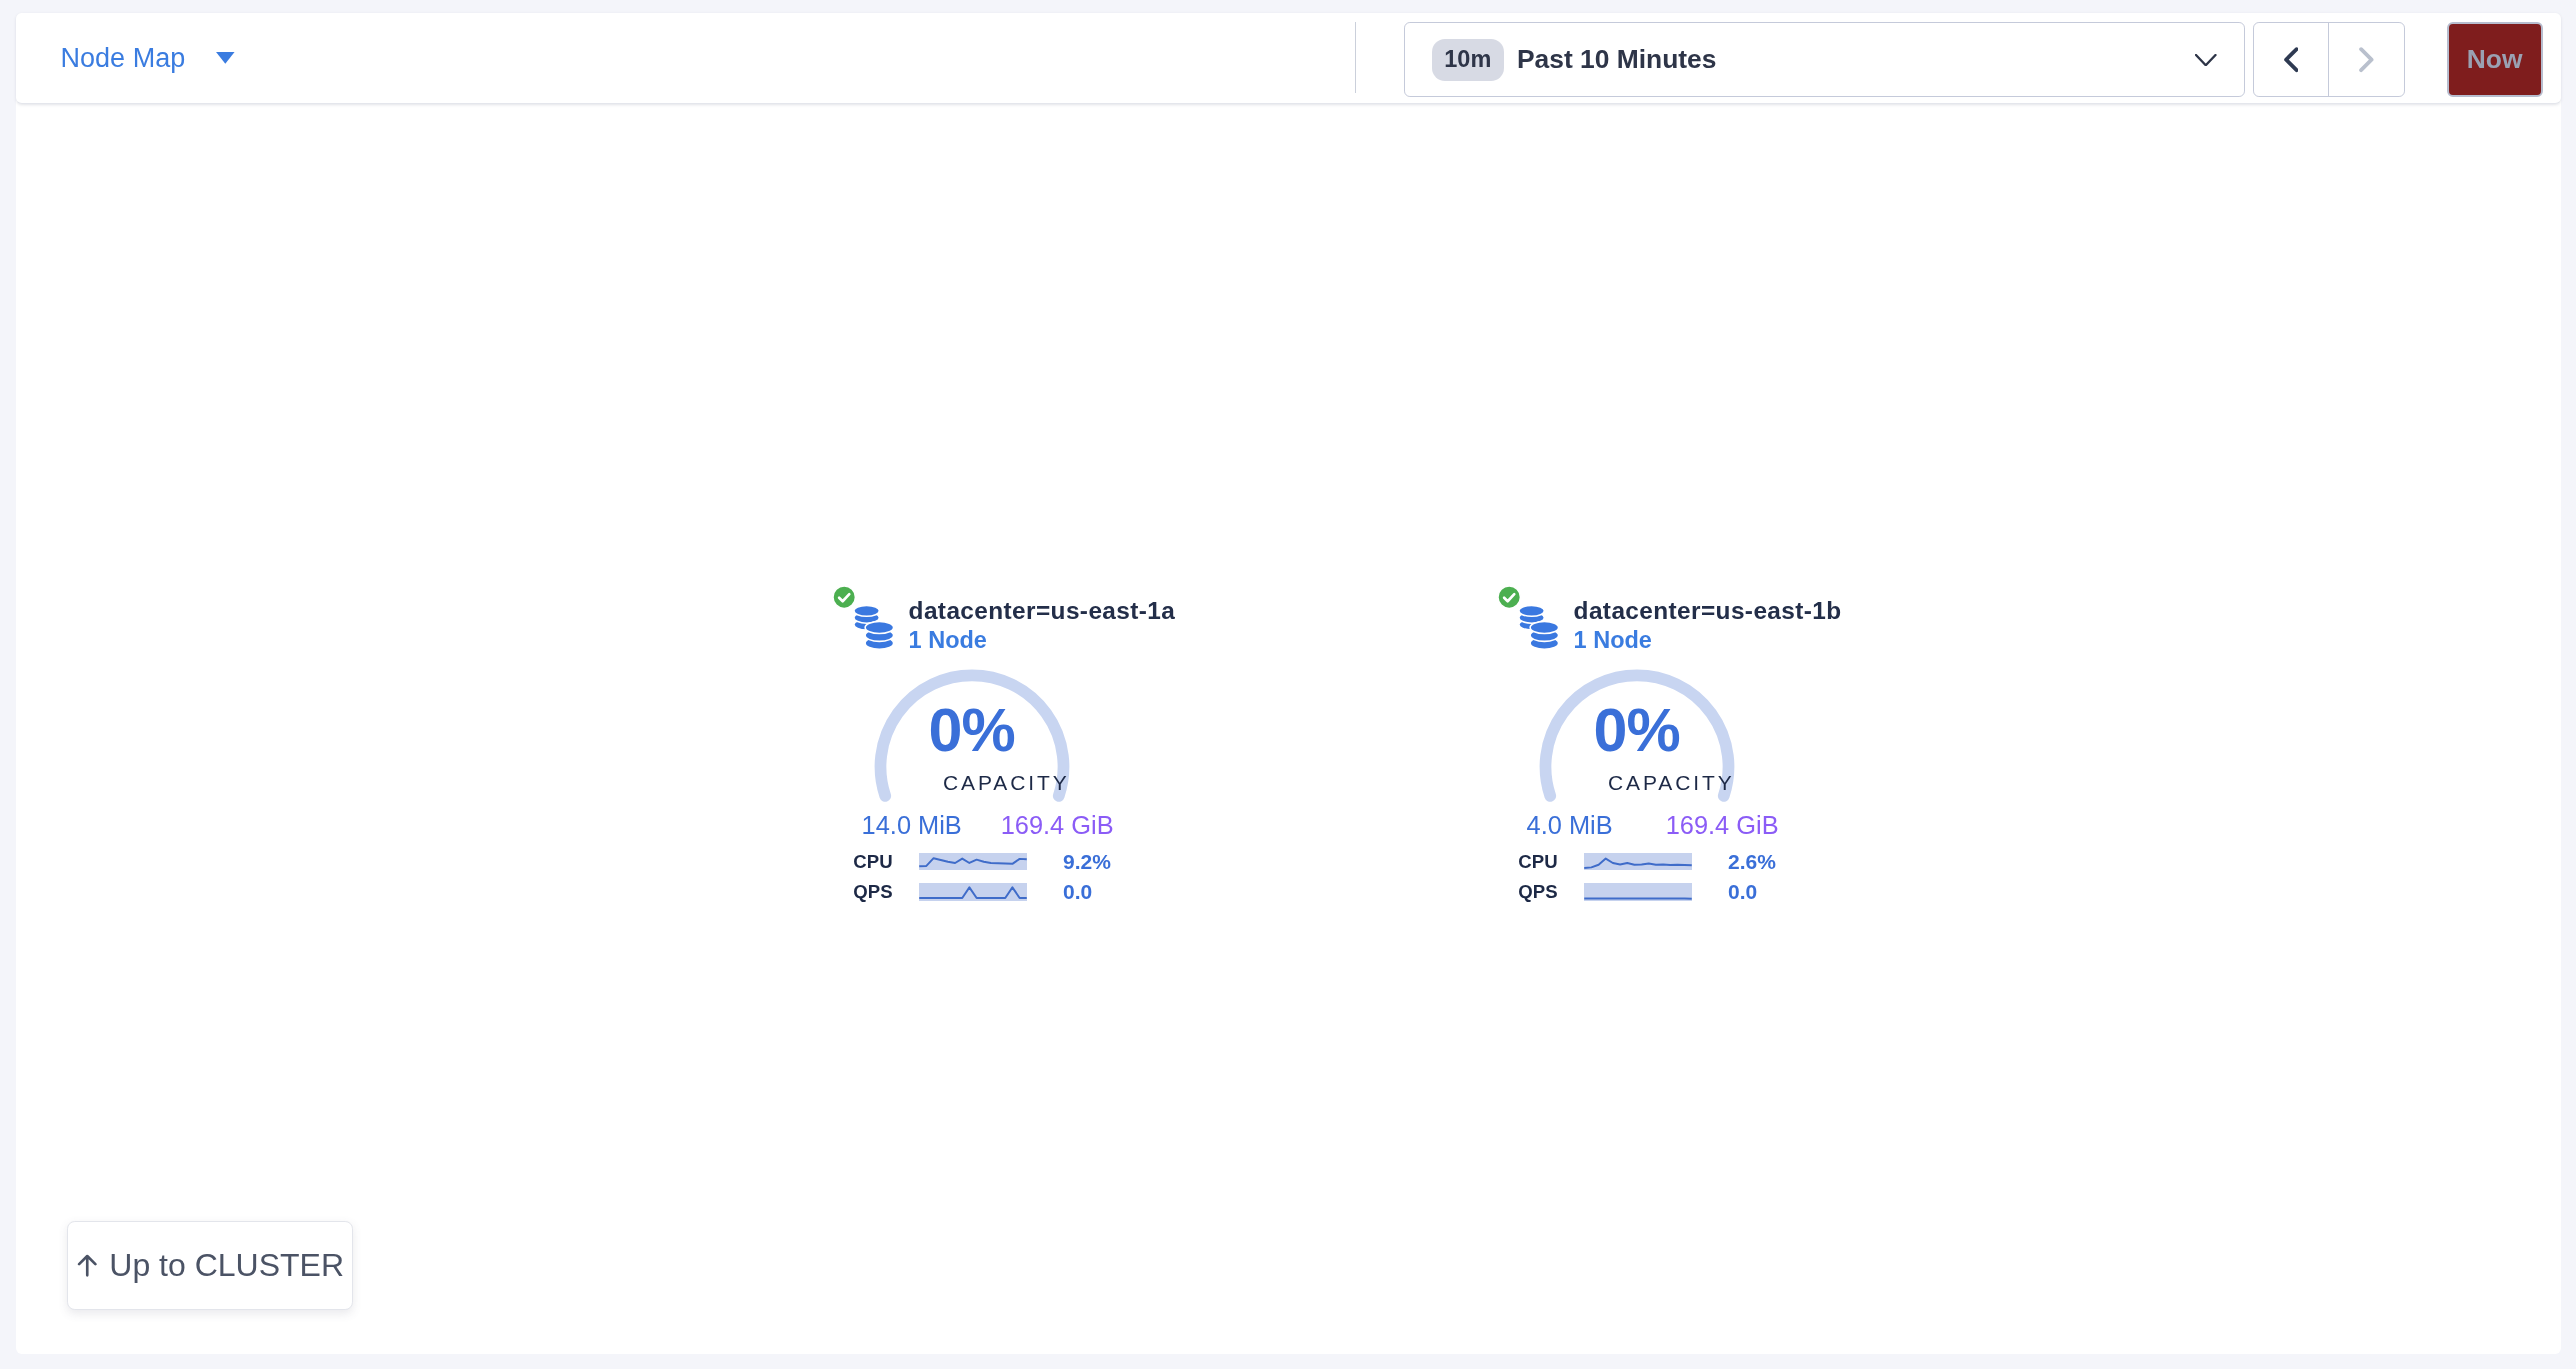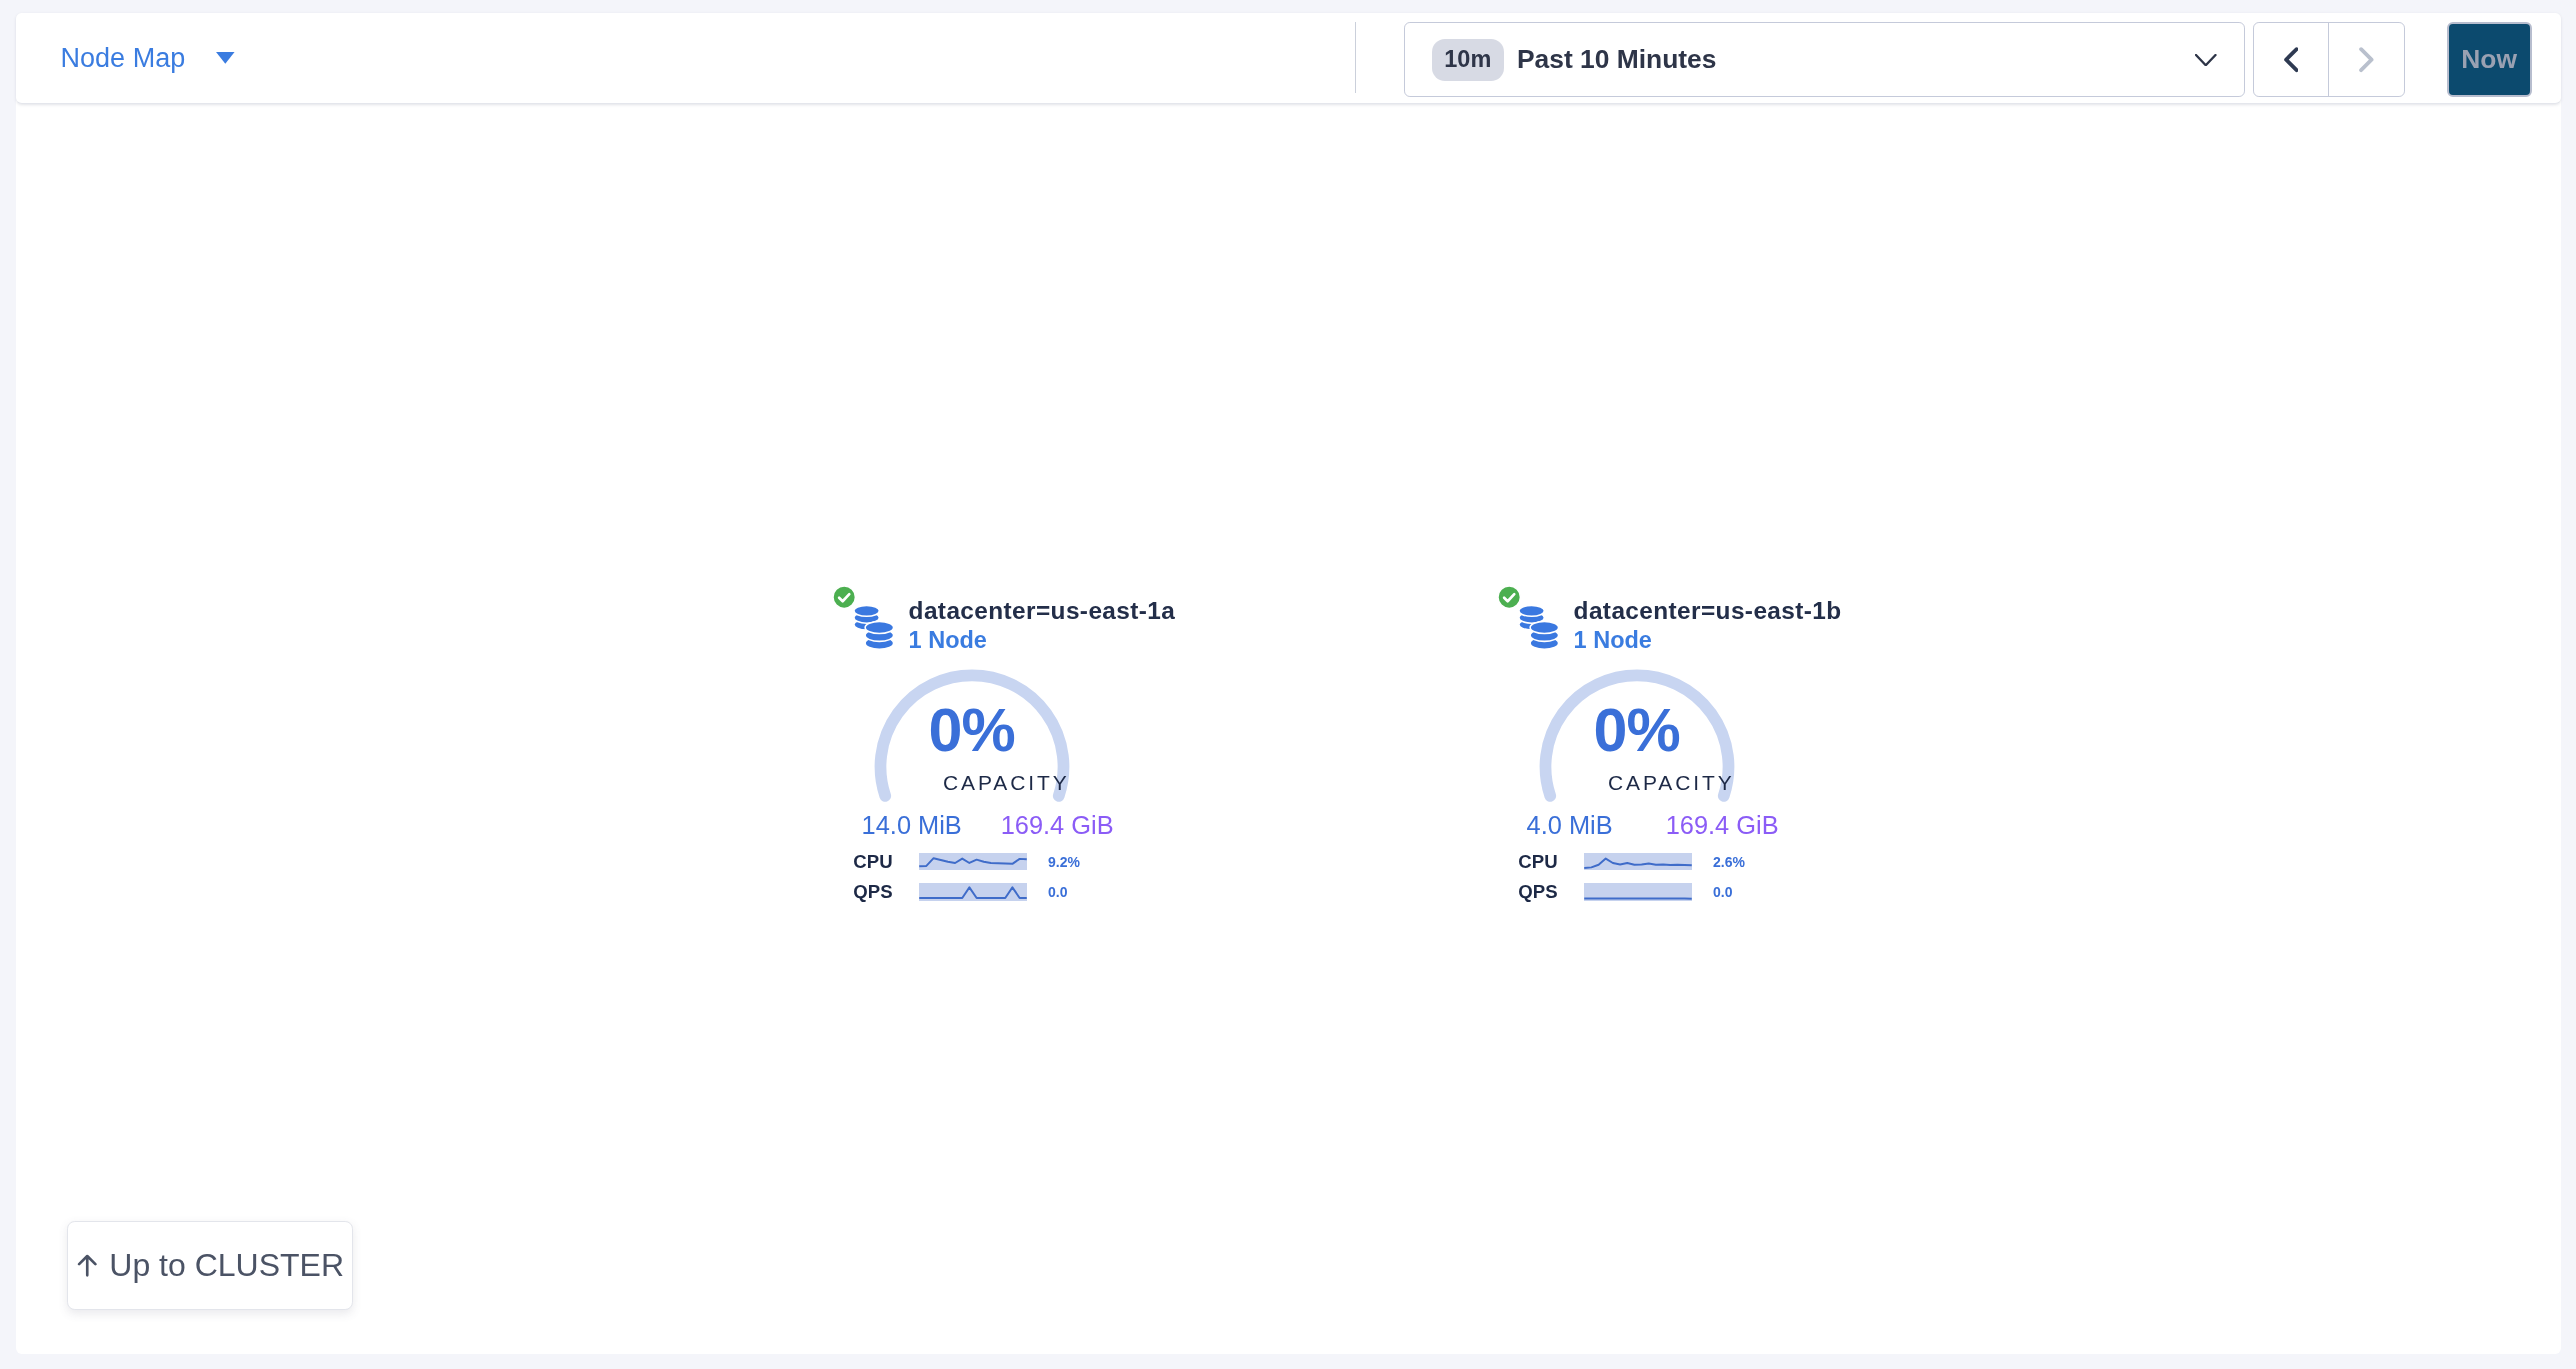--- a/index.html
+++ b/index.html
@@ -51,22 +51,22 @@
   .nav-group {
     position:absolute; left:2237px; top:9.8px; width:152px; height:75px;
     border:1px solid #c5cada; border-radius:5.9px; background:#fff;
     display:flex;
   }
   .nav-btn {
     flex:1; display:flex; align-items:center; justify-content:center; cursor:pointer;
   }
   .nav-btn.prev { border-right:1px solid #c5cada; }
   .now-btn {
-    position:absolute; left:2431px; top:9.8px; width:85px; height:75px;
-    border:2px solid #b7bdce; border-radius:5.9px; background:#0c4a6e;
+    position:absolute; left:2431px; top:9.8px; width:96px; height:75px;
+    border:2px solid #b7bdce; border-radius:5.9px; background:#7f1d1d;
     display:flex; align-items:center; justify-content:center;
     font-size:26.4px; font-weight:bold; color:#9aa1b2; cursor:pointer;text-align:right;
   }
   
   .dc-card {
     position:absolute; top:572px; width:430px;
     display:flex; flex-direction:column; align-items:center; cursor:pointer;
   }
   .dc-card.c1 { left:741px; }
   .dc-card.c2 { left:1406px; }
@@ -96,21 +96,21 @@
   .used  { color:#3a6fd8; }
   .total { color:#8b5cf6; }
   .metric-row {
     align-self:flex-start; margin-left:68px; height:19.6px;
     display:flex; align-items:center;
   }
   .metric-row.cpu { margin-top:12.7px; }
   .metric-row.qps { margin-top:10.8px; }
   .metric-label { width:68px; text-align:right; font-size:18.6px; font-weight:bold; color:#1d2946; }
   .spark { width:108px; height:17.6px; margin-left:26.4px; background:#c6d2ee; display:block; }
-  .metric-value { margin-left:21px; font-size:14px; font-weight:bold; color:#3a6fd8; }
+  .metric-value { margin-left:36px; font-size:21px; font-weight:bold; color:#3a6fd8; }
   
   .up-btn {
     position:absolute; left:67px; top:1221px; width:286px; height:89px;
     background:#fff; border:1px solid #e3e5eb; border-radius:7.8px;
     box-shadow:0 3.9px 9.8px rgba(80,86,110,0.12);
     display:flex; align-items:center; justify-content:center; gap:10.8px;
     font-size:32px; color:#4b5365; cursor:pointer; z-index:6;
   }
 </style>
 </head>

